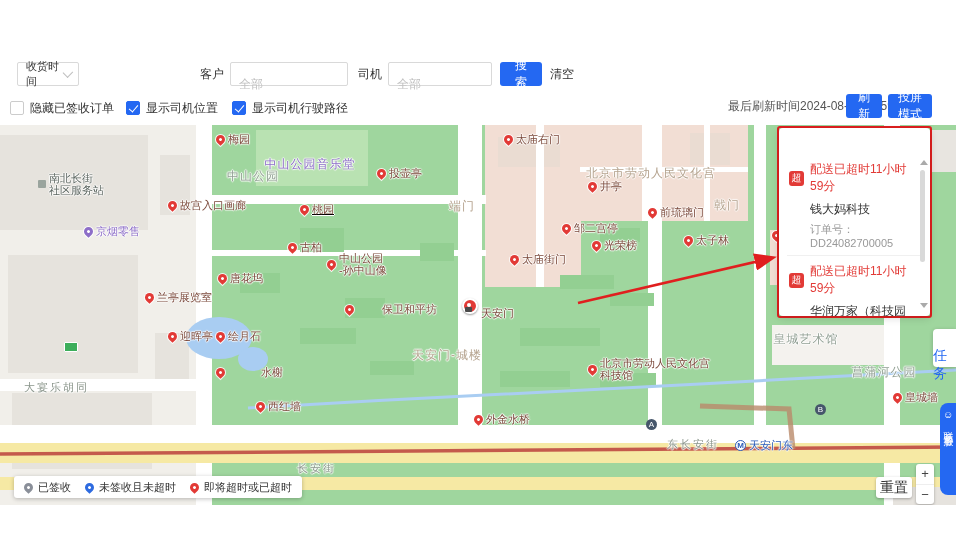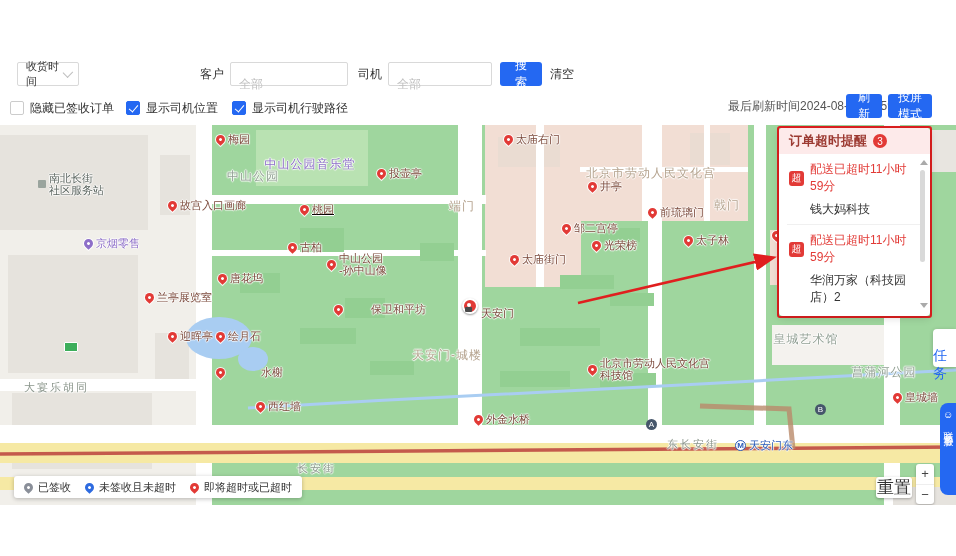--- a/index.html
+++ b/index.html
@@ -50,21 +50,21 @@
   .shield-ic{width:12px;height:8px;background:#3dae5b;border:1px solid #fff;border-radius:1px;}
   .special-marker{width:12px;height:12px;border-radius:50%;background:#e23a36;border:2px solid #fff;box-shadow:0 1px 2px rgba(0,0,0,.4);position:relative;}
   .special-marker::after{content:"";position:absolute;left:3px;top:3px;width:4px;height:4px;background:#fff;border-radius:50%;}
   .special-base{position:absolute;left:3px;top:14px;width:7px;height:5px;background:#4a4a4a;border-radius:1px;}
 
   
   .legend{position:absolute;left:14px;top:351px;height:22px;background:#fff;border-radius:3px;
        box-shadow:0 1px 4px rgba(0,0,0,.25);display:flex;align-items:center;gap:14px;padding:0 10px;z-index:30;}
   .legend .item{display:flex;align-items:center;gap:5px;font-size:11px;color:#333;}
   .reset-btn{position:absolute;left:876px;top:352px;width:36px;height:21px;background:#fff;border-radius:3px;
-       box-shadow:0 1px 3px rgba(0,0,0,.3);font-size:17px;color:#333;display:flex;align-items:center;justify-content:center;cursor:pointer;z-index:30;font-family:Liberation Serif, serif;}
+       box-shadow:0 1px 3px rgba(0,0,0,.3);font-size:14px;color:#333;display:flex;align-items:center;justify-content:center;cursor:pointer;z-index:30;font-family:Liberation Serif, serif;}
   .zoomctl{position:absolute;left:916px;top:339px;width:18px;height:40px;background:#fff;border-radius:3px;
        box-shadow:0 1px 3px rgba(0,0,0,.3);z-index:29;display:flex;flex-direction:column;}
   .zoomctl div{flex:1;display:flex;align-items:center;justify-content:center;font-size:13px;color:#444;cursor:pointer;}
   .zoomctl div:first-child{border-bottom:1px solid #eee;}
 
   
   .task-tab{position:absolute;left:933px;top:204px;width:23px;height:38px;background:#fff;border-radius:4px 0 0 4px;
        box-shadow:0 1px 4px rgba(0,0,0,.2);z-index:45;display:flex;flex-direction:column;align-items:center;justify-content:center;gap:2px;cursor:pointer;}
   .task-tab .txt{font-size:14px;color:#2468f2;margin-top:32px;}
   .service-tab{position:absolute;left:940px;top:278px;width:16px;height:92px;background:#2468f2;border-radius:8px 0 0 8px;
@@ -245,21 +245,21 @@
           <div>
             <div class="lbl halo ">绘月石</div>
           </div>
         </div>
         <div class="poi red" style="left: 216px; top: 241px; gap: 36px;">
           <span class="pin"></span>
           <div>
             <div class="lbl halo ">水榭</div>
           </div>
         </div>
-        <div class="poi red" style="left: 334px; top: 178px; gap: 28px;">
+        <div class="poi red" style="left: 345px; top: 178px; gap: 28px;">
           <span class="pin"></span>
           <div>
             <div class="lbl halo ">保卫和平坊</div>
           </div>
         </div>
         <div class="poi red" style="left: 256px; top: 275px;">
           <span class="pin"></span>
           <div>
             <div class="lbl halo ">西红墙</div>
           </div>
@@ -321,21 +321,21 @@
         </div>
         <div class="poi red" style="left: 893px; top: 266px; text-align: right;">
           <span class="pin"></span>
           <div>
             <div class="lbl halo ">皇城墙</div>
           </div>
         </div>
         <div class="poi red" style="left: 772px; top: 106px;">
           <span class="pin"></span>
         </div>
-        <div class="poi purple" style="left: 64px; top: 112px; padding-left: 20px;">
+        <div class="poi purple" style="left: 64px; top: 100px; padding-left: 20px;">
           <span class="pin" style="--c: #8d6ec8;"></span>
           <div>
             <div class="lbl halo ">京烟零售</div>
           </div>
         </div>
         <div class="poi facility" style="left: 38px; top: 47px;">
           <span class="fac-ic"></span>
           <div>
             <div class="lbl halo ">南北长街</div>
             <div class="lbl halo ">社区服务站</div>
@@ -425,31 +425,28 @@
       </svg>
       <span class="txt">任务</span>
     </div>
     <div class="service-tab">
       <span class="smile">☺</span>
       <span class="vtxt">联系客服</span>
     </div>
 
     <div class="anno-box"></div>
     <div class="panel">
-      <div class="panel-hd">
-        <span class="t">订单超时提醒</span>
-        <span class="badge">3</span>
-      </div>
       <div class="orders" id="orders">
   <div class="order">
     <div class="l1">
       <span class="tag">超</span>
       <span class="status">配送已超时11小时59分</span>
     </div>
     <div class="cust">钱大妈科技</div>
+    <div class="ono">订单号：DD24082700005</div>
   </div>
 <div class="divider"></div>
   <div class="order">
     <div class="l1">
       <span class="tag">超</span>
       <span class="status">配送已超时11小时59分</span>
     </div>
     <div class="cust">华润万家（科技园店）2</div>
 
   </div>

